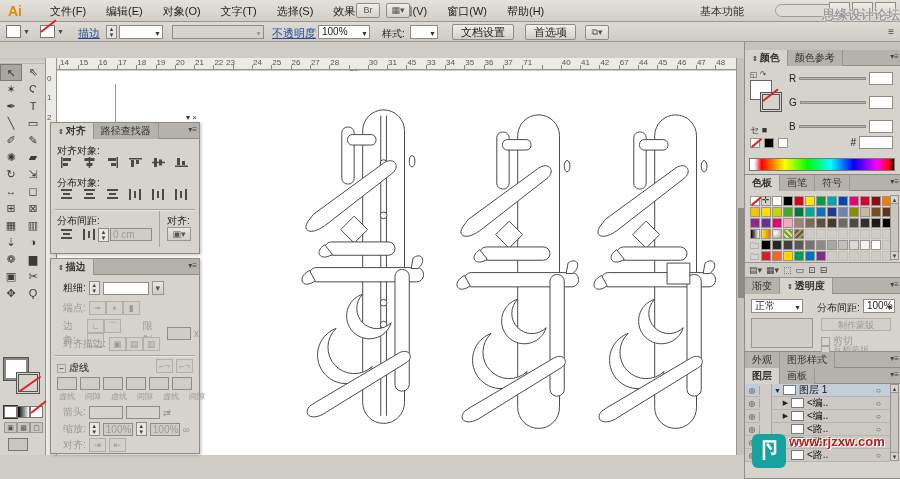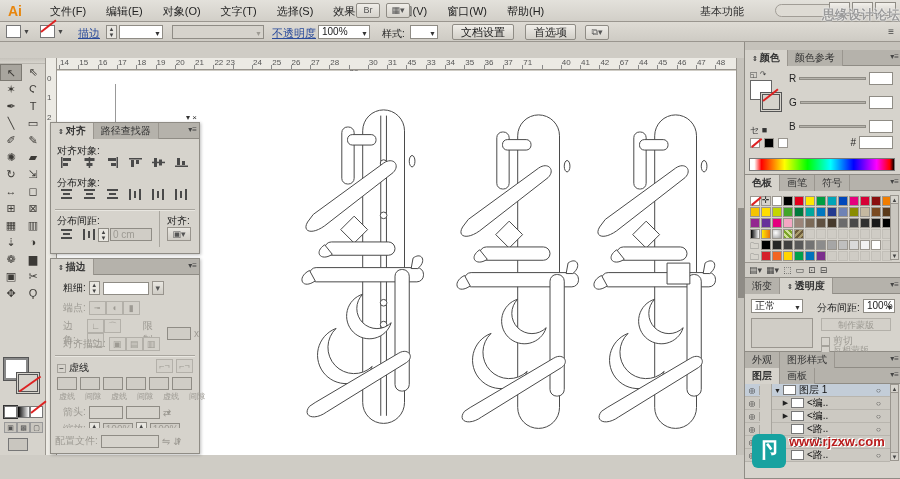--- a/index.html
+++ b/index.html
@@ -570,30 +570,20 @@
       <div class="inbox gray" style="width:30px"><span class="dis">100%</span></div>
       <span class="plabel dis">∞</span>
     </div>
     <div class="row" style="left:12px; top:179px" id="alignArrowRow">
       <span class="plabel dis">对齐:</span>
     <button class="ibtn dis">⇥</button>
         <button class="ibtn dis">⇤</button>
       </div>
   </div>
 
-  <div class="panel" style="left:50px; top:428px; width:150px; height:26px; border-top:none; box-shadow:none">
-    <div class="row" style="left:4px; top:6px">
-      <span class="plabel dis">配置文件:</span>
-      <div class="combo gray" style="position:static; width:58px; height:13px">
-          <span class="ca dis">▾</span>
-        </div>
-      <span class="plabel dis">⇋</span>
-      <span class="plabel dis">⇵</span>
-    </div>
-  </div>
 
   <div class="dock">
 
     <div class="dpanel" style="top:8px; height:125px">
       <div class="ptabs">
         <div class="ptab active"><span style="font-size:7px">⇕ </span><span>颜色</span></div>
         <div class="ptab"><span>颜色参考</span></div>
         <span class="pmenu">▾≡</span>
       </div>
       <div style="position:absolute; left:5px; top:20px; font-size:8px; color:#444">◱ ↷</div>

